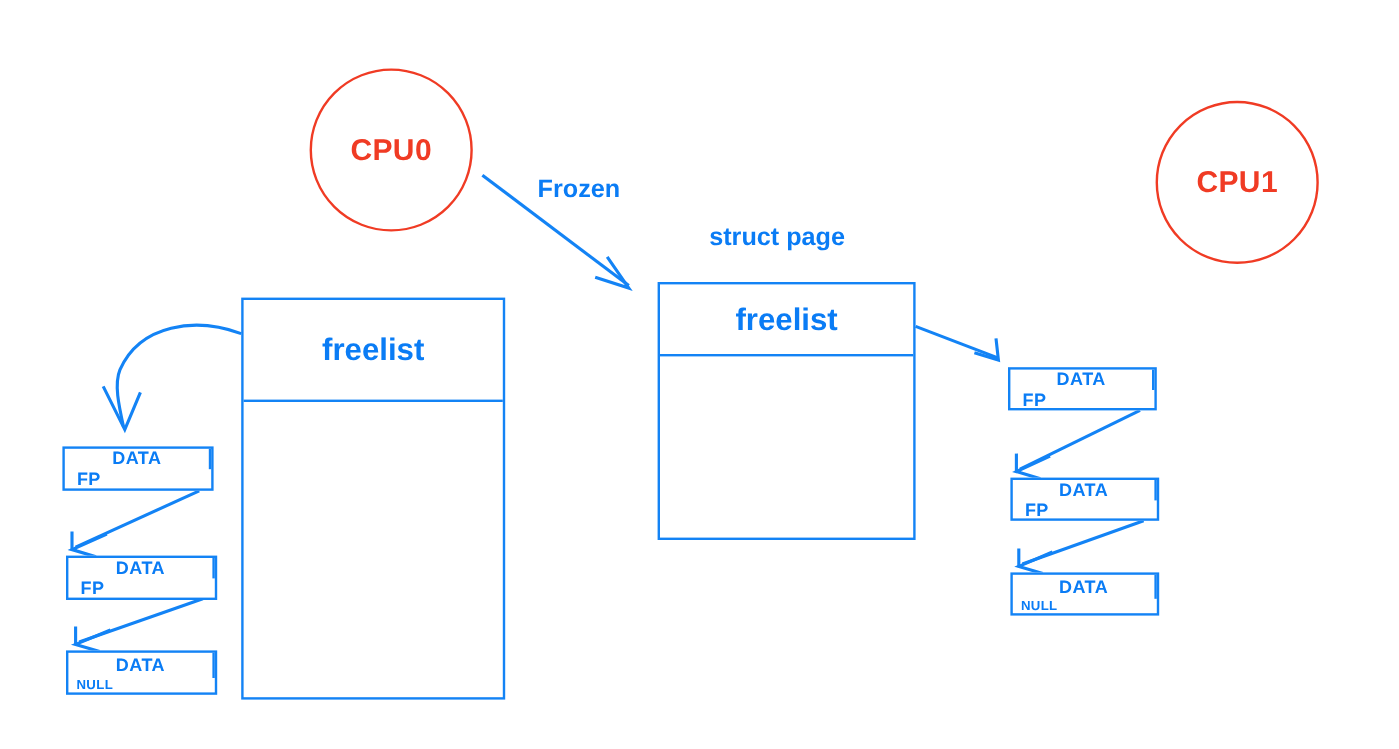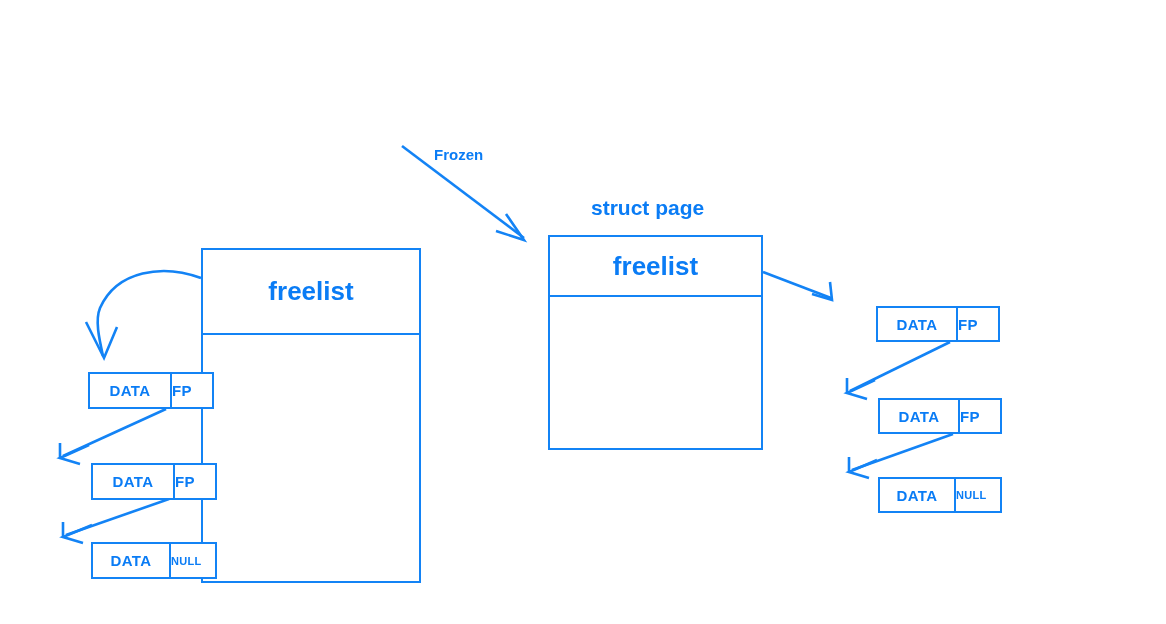--- a/index.html
+++ b/index.html
@@ -44,30 +44,30 @@
 
   
   .struct-title {
     position: absolute;
     color: #0a7cf5;
     font-weight: bold;
     font-size: 21px;
     white-space: nowrap;
   }
   #kmem-title { left: 196px; top: 202px; }
-  #page-title { left: 591px; top: 196px; }
+  #page-title { left: 591px; top: 186px; }
 
   
   #frozen-label {
     position: absolute;
-    left: 434px;
+    left: 448px;
     top: 146px;
     color: #0a7cf5;
     font-weight: bold;
-    font-size: 15px;
+    font-size: 21px;
     white-space: nowrap;
   }
 
   
   .struct-box {
     position: absolute;
     border: 2.5px solid #1383f5;
     box-sizing: border-box;
     background: transparent;
   }
@@ -93,36 +93,36 @@
     font-weight: bold;
     font-size: 26px;
   }
 
   
   .obj-box {
     position: absolute;
     border: 2.5px solid #1383f5;
     box-sizing: border-box;
     display: flex;
-    flex-direction: row;
+    flex-direction: column;
     background: #ffffff;
-    margin-left: 36px;
   }
   .obj-data {
     flex: 1 1 auto;
     border-right: 2.5px solid #1383f5;
     display: flex;
     align-items: center;
     justify-content: center;
     box-sizing: border-box;
   }
   .obj-ptr {
     flex: 0 0 auto;
     display: flex;
     align-items: center;
+    justify-content: center;
     box-sizing: border-box;
   }
   .obj-data-text {
     color: #0a7cf5;
     font-weight: bold;
     font-size: 15px;
     letter-spacing: 0.4px;
   }
   .obj-ptr-text {
     color: #0a7cf5;
@@ -176,21 +176,27 @@
       <path d="M 847 393 L 847 378" stroke="#1383f5" stroke-width="2.6" fill="none"></path>
     </g>
 
     <g>
       <path d="M 953 434 L 852 470" stroke="#1383f5" stroke-width="2.6" fill="none"></path>
       <path d="M 877 460 L 849 472 L 869 478" stroke="#1383f5" stroke-width="2.6" fill="none" stroke-linecap="butt" stroke-linejoin="miter"></path>
       <path d="M 849 472 L 849 457" stroke="#1383f5" stroke-width="2.6" fill="none"></path>
     </g>
   </svg>
 
-
+  <div id="cpu0-circle" class="cpu-circle">
+    <span class="cpu-label">CPU0</span>
+  </div>
+
+  <div id="cpu1-circle" class="cpu-circle">
+    <span class="cpu-label">CPU1</span>
+  </div>
 
   <div id="frozen-label">Frozen</div>
 
 
   <div id="kmem-box" class="struct-box">
     <div class="struct-header">
       <span class="struct-field-label">freelist</span>
     </div>
   </div>
 

